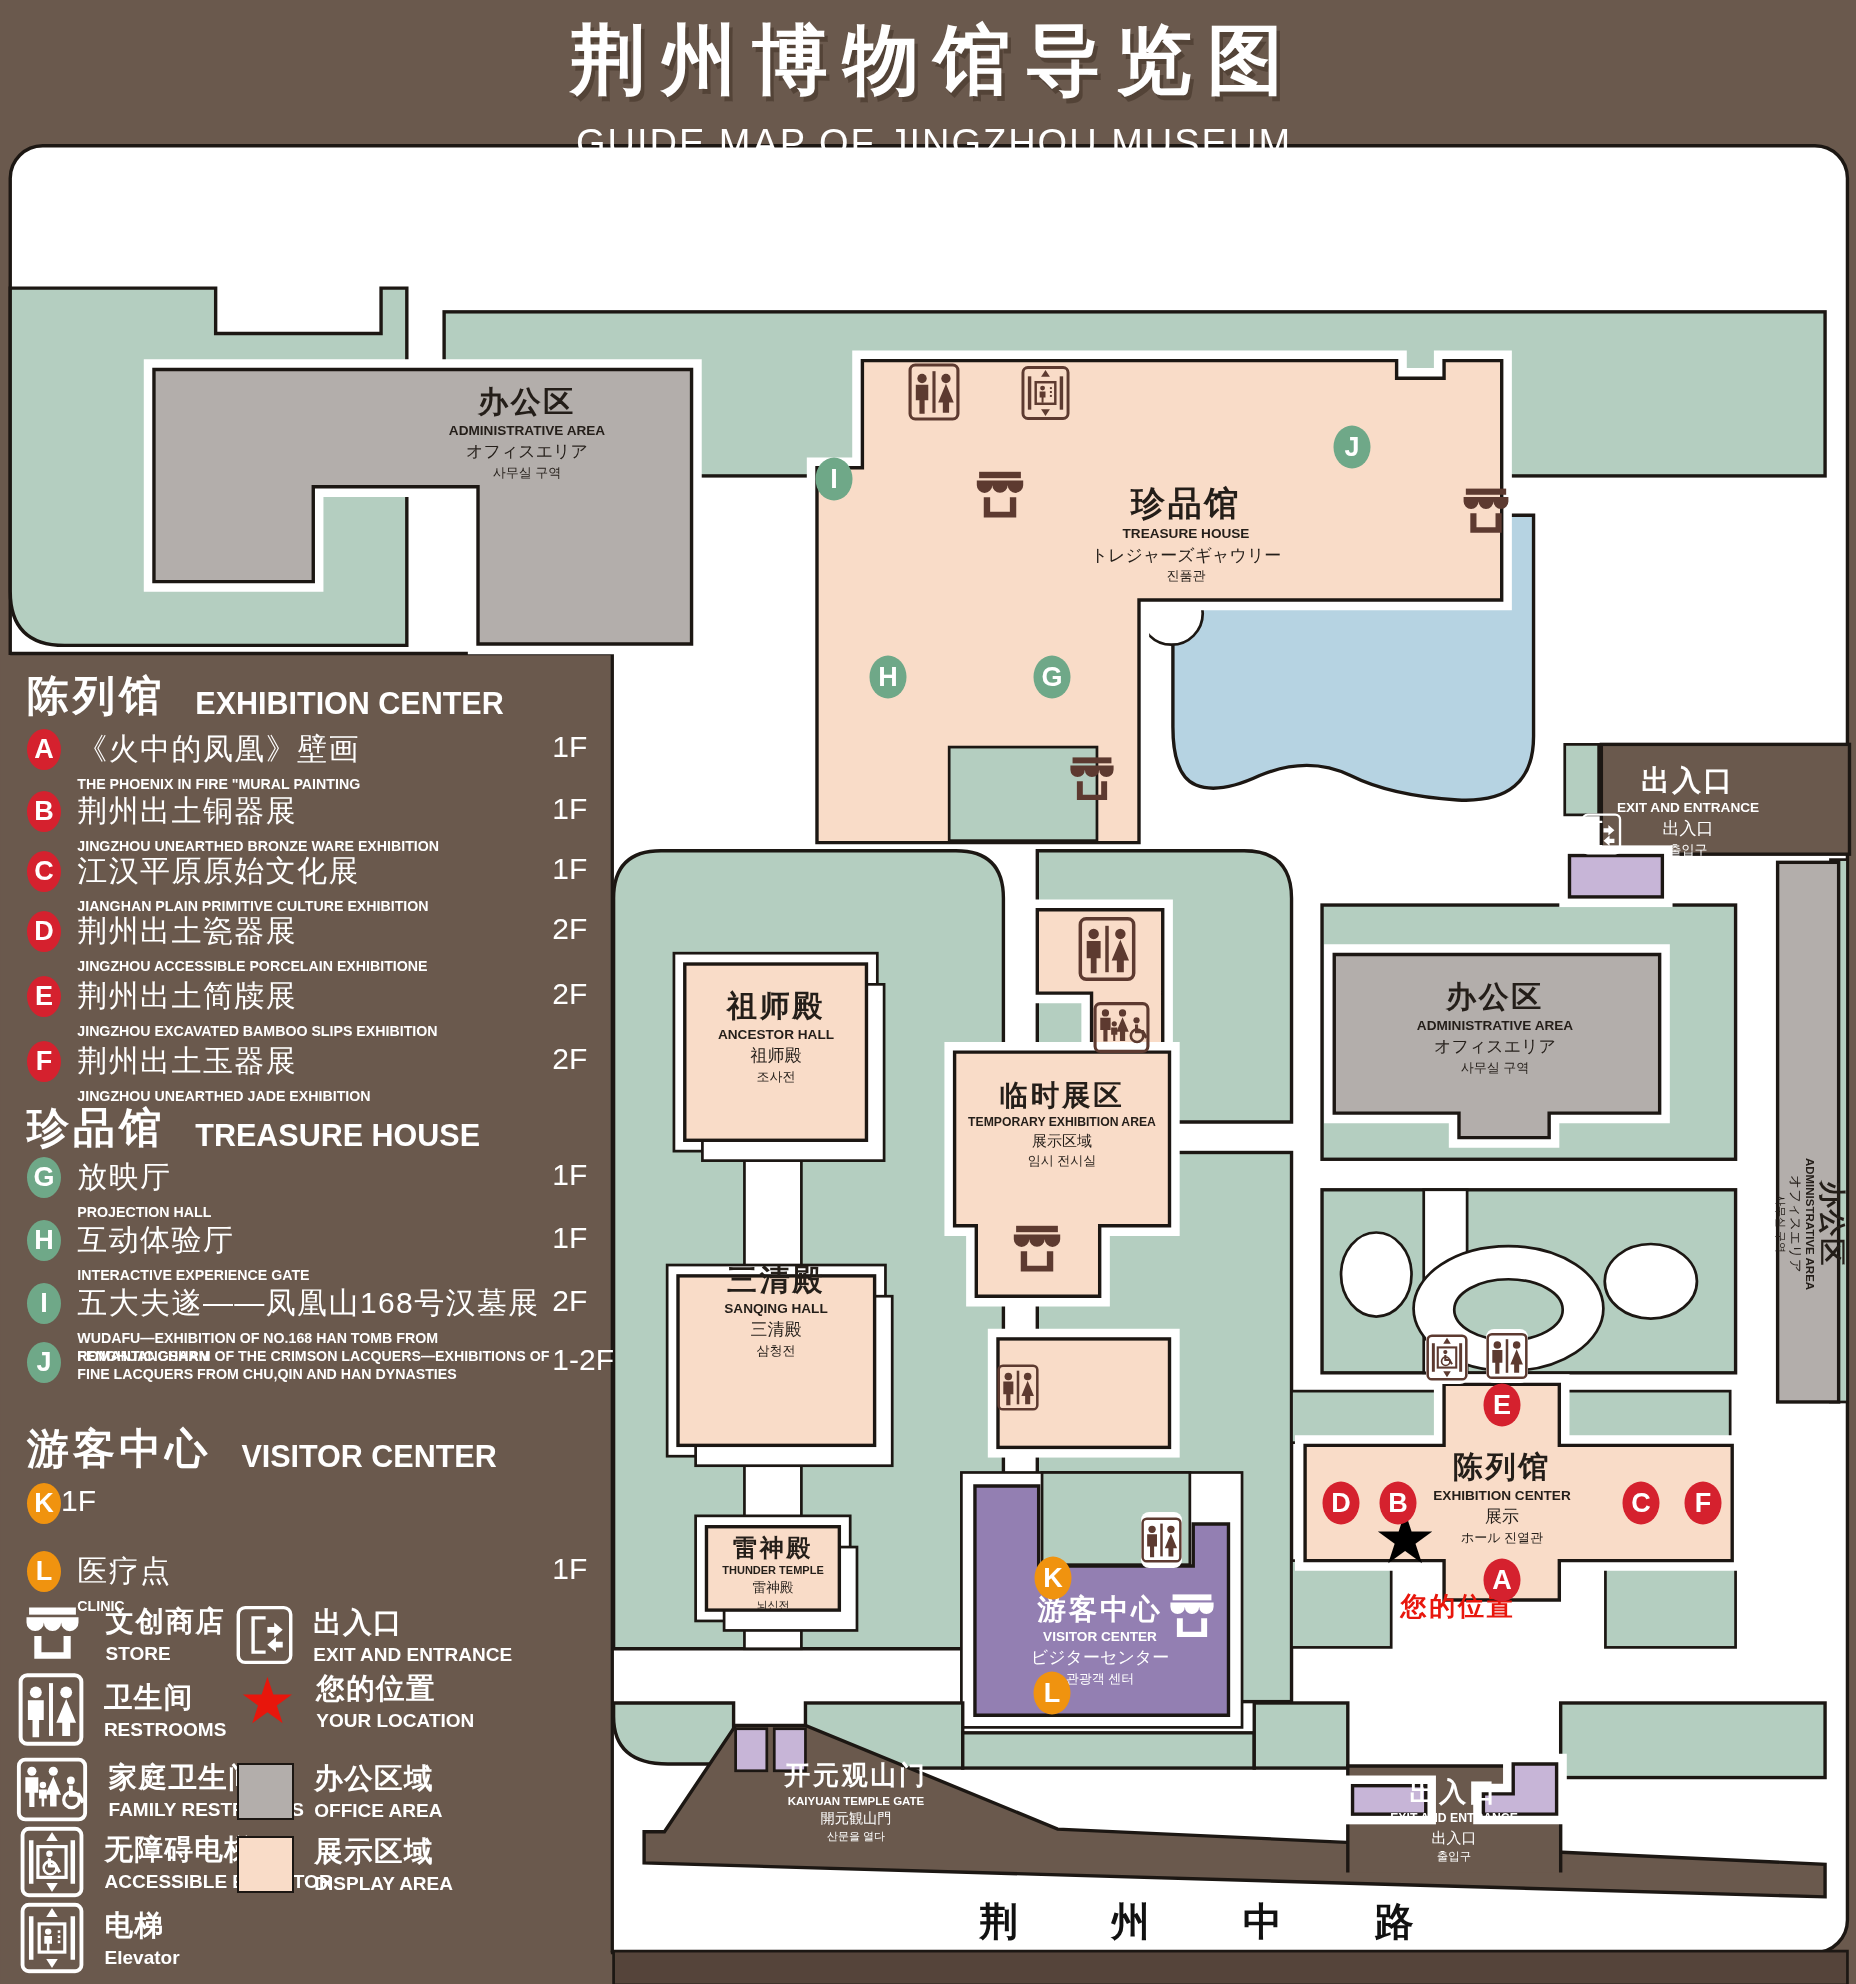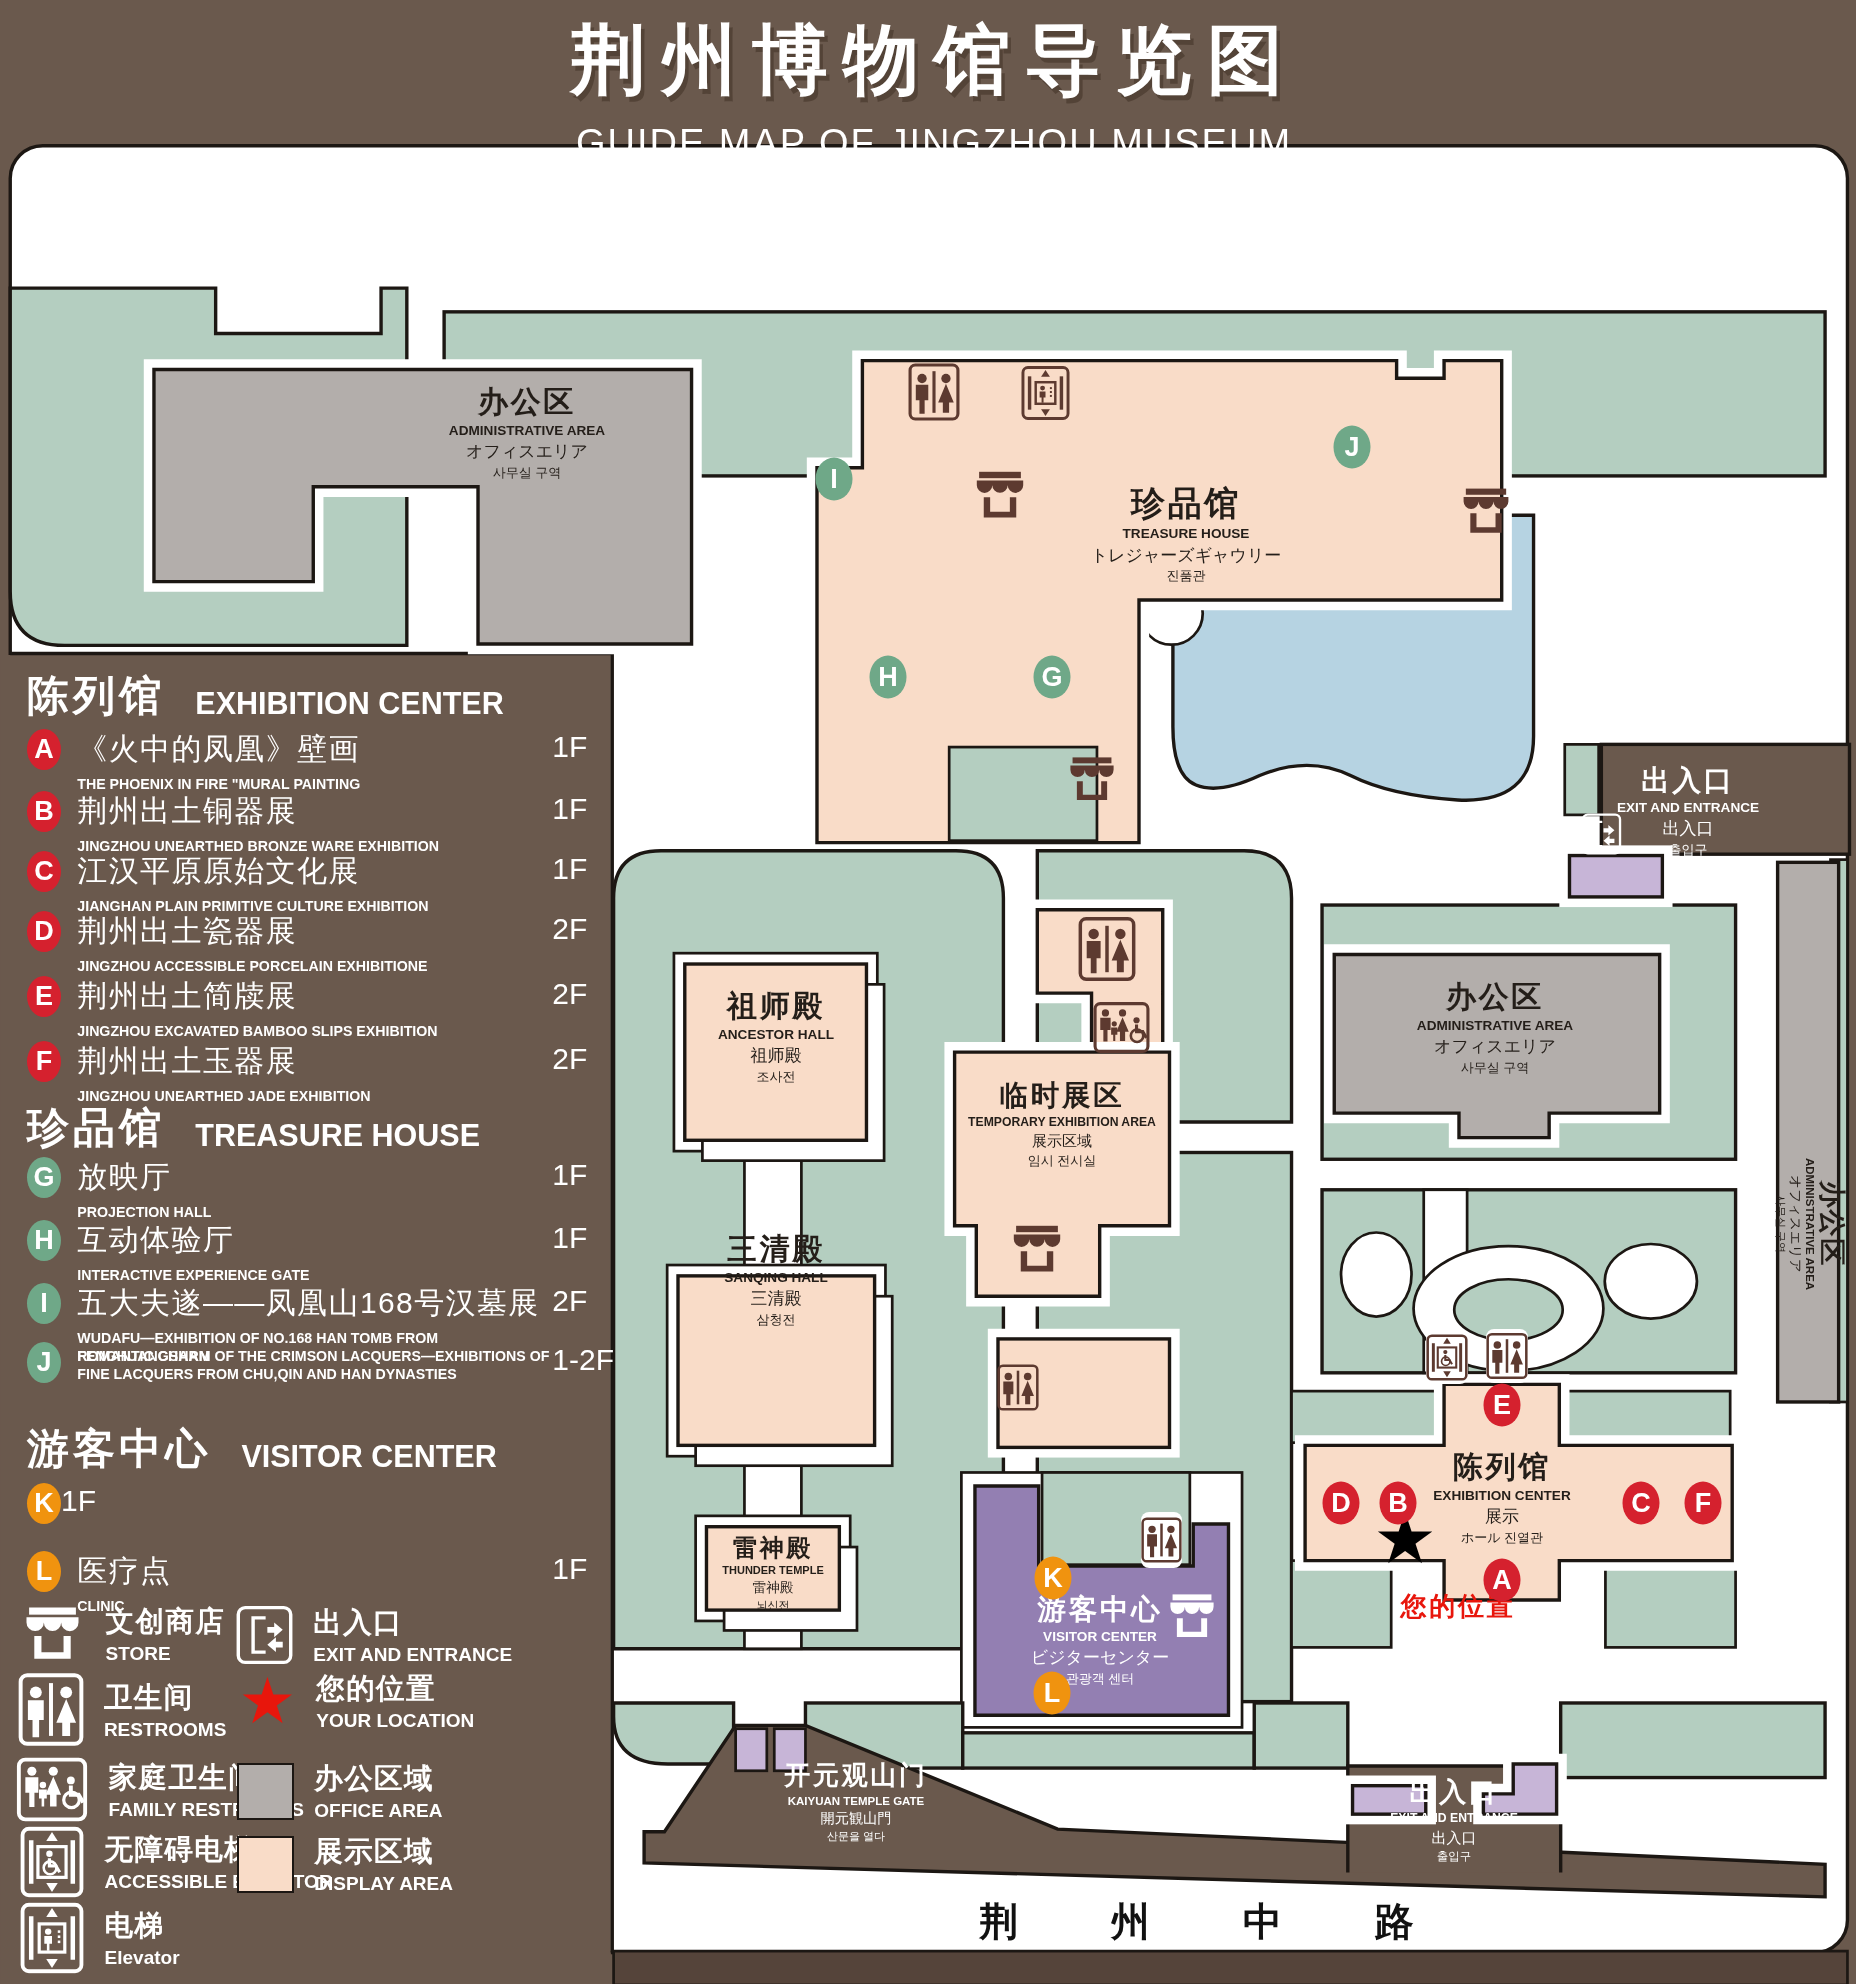--- a/index.html
+++ b/index.html
@@ -447,21 +447,21 @@
     <span class="l2">TREASURE HOUSE</span>
     <span class="l3">トレジャーズギャウリー</span>
     <span class="l4">진품관</span>
   </div>
   <div class="mlbl" style="left:776px;top:988px">
     <span class="l1">祖师殿</span>
     <span class="l2">ANCESTOR HALL</span>
     <span class="l3">祖师殿</span>
     <span class="l4">조사전</span>
   </div>
-  <div class="mlbl" style="left:776px;top:1231px">
+  <div class="mlbl" style="left:776px;top:1262px">
     <span class="l1">三清殿</span>
     <span class="l2">SANQING HALL</span>
     <span class="l3">三清殿</span>
     <span class="l4">삼청전</span>
   </div>
   <div class="mlbl sm" style="left:773px;top:1533px">
     <span class="l1">雷神殿</span>
     <span class="l2">THUNDER TEMPLE</span>
     <span class="l3">雷神殿</span>
     <span class="l4">뇌신전</span>

